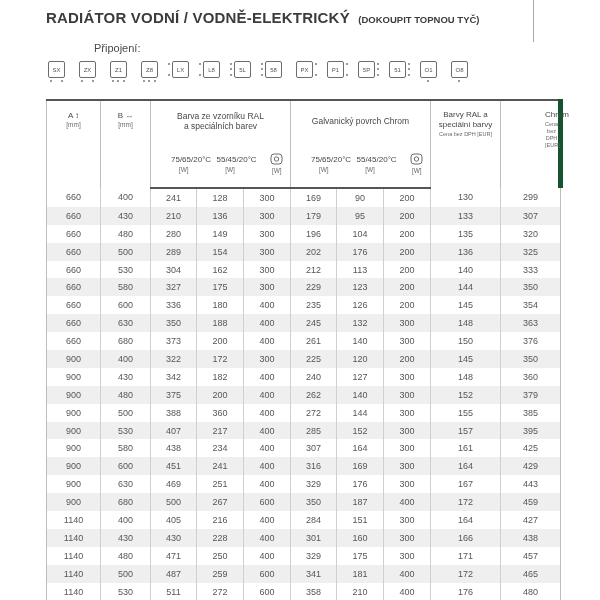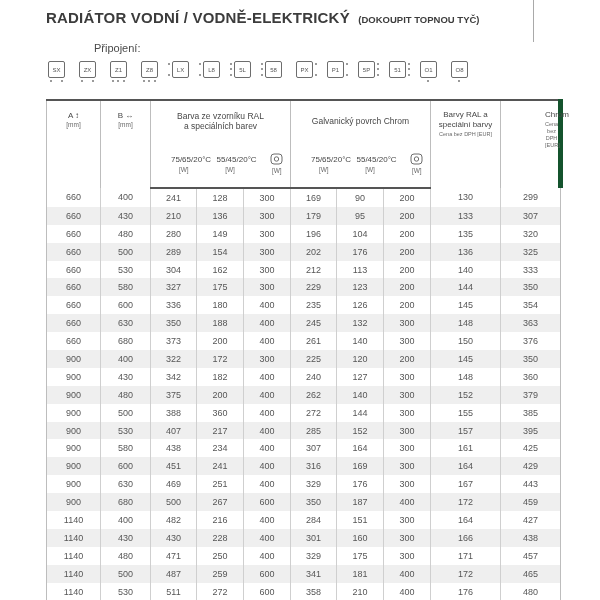--- a/index.html
+++ b/index.html
@@ -431,21 +431,21 @@
         <td>600</td>
         <td>350</td>
         <td>187</td>
         <td>400</td>
         <td>172</td>
         <td>459</td>
       </tr>
       <tr>
         <td>1140</td>
         <td>400</td>
-        <td>482</td>
+        <td>405</td>
         <td>216</td>
         <td>400</td>
         <td>284</td>
         <td>151</td>
         <td>300</td>
         <td>164</td>
         <td>427</td>
       </tr>
       <tr>
         <td>1140</td>

